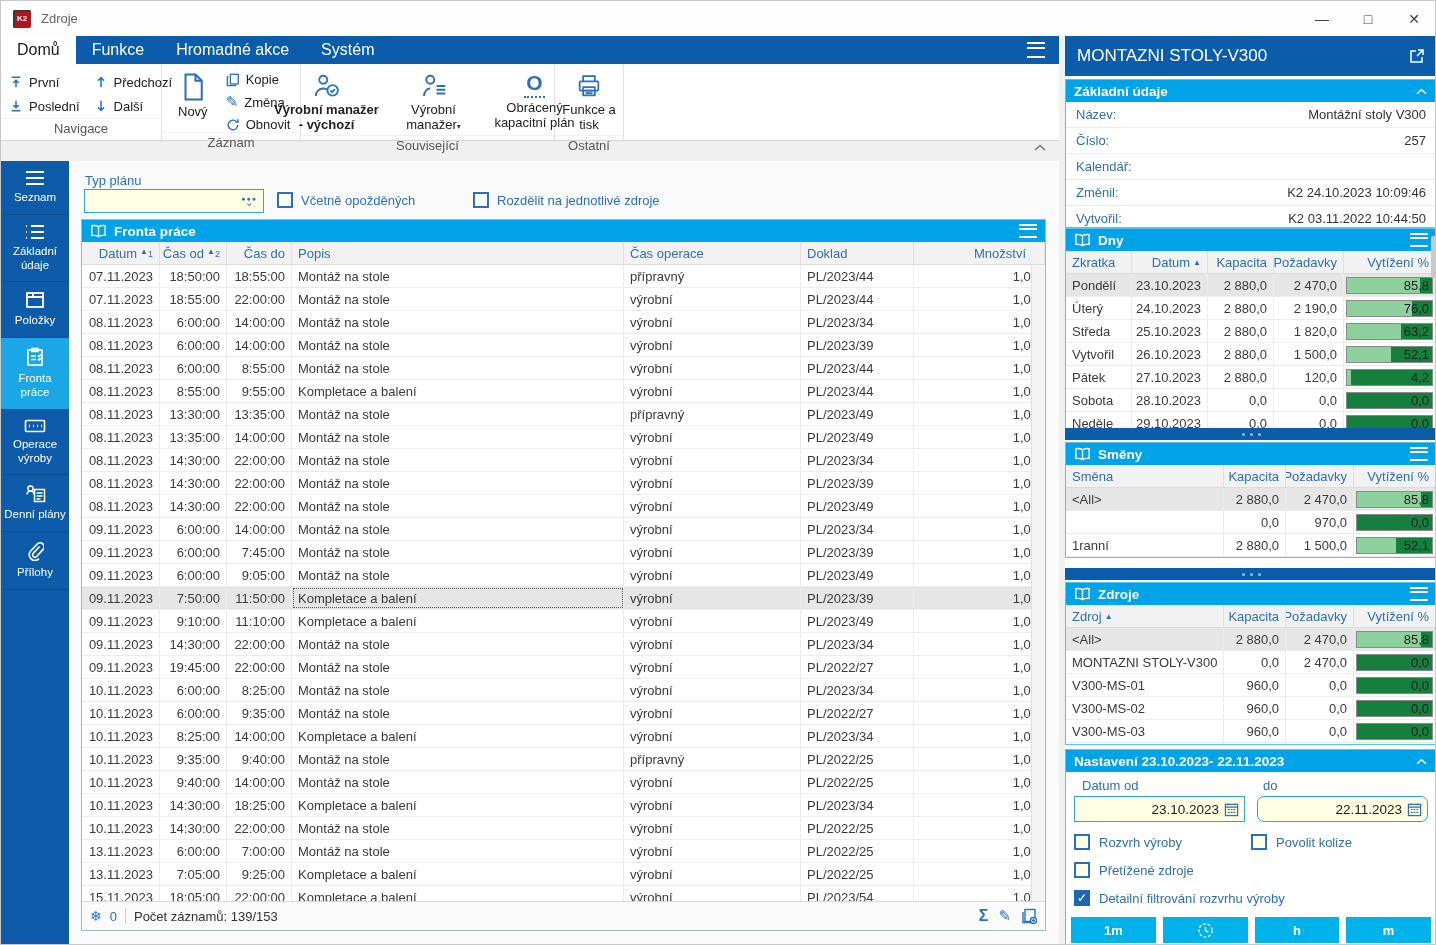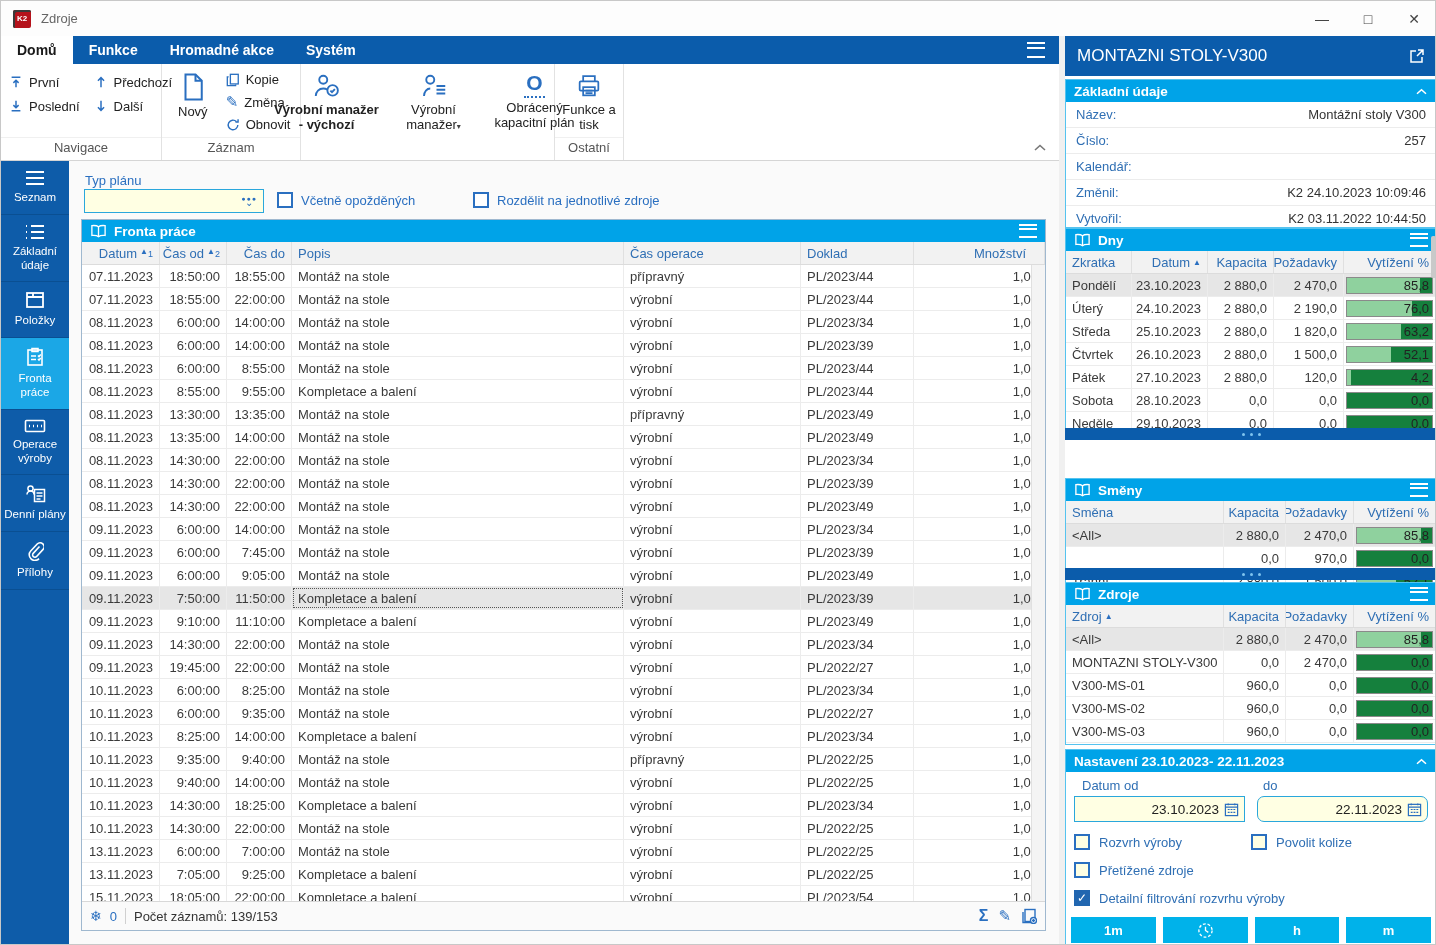--- a/index.html
+++ b/index.html
@@ -5,26 +5,26 @@
   html,body{margin:0;padding:0;background:#e8e8e8;font-family:"Liberation Sans",sans-serif;}
   .window{position:relative;width:1436px;height:945px;background:#f0f0f0;border:1px solid #c8c8c8;box-sizing:border-box;overflow:hidden;}
   
   .titlebar{position:absolute;left:0;top:0;width:1436px;height:35px;background:#fdfdfd;display:flex;align-items:center;}
   .applogo{width:18px;height:18px;margin-left:12px;background:#b5121b;border-radius:2px;color:#fff;font-size:8px;font-weight:bold;display:flex;align-items:center;justify-content:center;box-shadow:2px 2px 0 #3a3a3a inset;}
   .apptitle{margin-left:10px;font-size:13px;color:#666;}
   .wincontrols{margin-left:auto;display:flex;height:100%;}
   .winbtn{width:46px;height:100%;display:flex;align-items:center;justify-content:center;color:#444;font-size:14px;}
   
   .tabstrip{position:absolute;left:0;top:35px;width:1058px;height:28px;background:#0b5cab;display:flex;align-items:flex-end;}
-  .tab{padding:6px 16px 6px 16px;font-size:14px;color:#fff;height:28px;box-sizing:border-box;display:flex;align-items:center;font-weight:bold;}
+  .tab{padding:6px 16px 6px 16px;font-size:16px;color:#fff;height:28px;box-sizing:border-box;display:flex;align-items:center;}
   .tab.active{background:#fff;color:#1a1a1a;}
   .strip-menu{margin-left:auto;margin-right:14px;align-self:center;}
   .hamb{width:18px;height:12px;border-top:2px solid #fff;border-bottom:2px solid #fff;position:relative;}
   .hamb::after{content:"";position:absolute;left:0;top:3px;width:100%;height:2px;background:#fff;}
-  .ribbon{position:absolute;left:0;top:63px;width:1058px;height:97px;background:#fff;border-bottom:1px solid #d5d5d5;box-sizing:border-box;display:flex;}
+  .ribbon{position:absolute;left:0;top:63px;width:1058px;height:77px;background:#fff;border-bottom:1px solid #d5d5d5;box-sizing:border-box;display:flex;}
   .rgroup{position:relative;border-right:1px solid #e2e2e2;display:flex;flex-direction:column;}
   .rgroup .gbody{flex:1;display:flex;padding:6px 8px 0 8px;}
   .glabel{height:22px;text-align:center;font-size:13px;color:#555;line-height:20px;border-top:1px solid #f0f0f0;}
   .navgrid{display:grid;grid-template-rows:24px 24px;grid-auto-flow:column;column-gap:14px;row-gap:0;}
   .smallitem{display:flex;align-items:center;gap:6px;font-size:13px;color:#222;white-space:nowrap;}
   .bigbtn{display:flex;flex-direction:column;align-items:center;justify-content:flex-start;gap:3px;padding:2px 8px;font-size:13px;color:#222;text-align:center;line-height:1.15;}
   .bigbtn .blabel{max-width:120px;}
   .icn{color:#2a6fc0;}
   svg.ic{display:block;}
   .ribbon-collapse{position:absolute;left:1032px;top:138px;color:#777;}
@@ -224,20 +224,21 @@
                 <path d="M14 11h7M14 14h7M14 17h7"></path>
               </svg>
             </span>
           <span class="blabel" style="width:62px;"><span>Výrobní manažer</span><span style="font-size:8px;color:#444;">▾</span></span>
         </div>
         <div class="bigbtn">
           <span style="color:#2a6fc0;font-size:21px;line-height:22px;font-weight:bold;border-bottom:2px dotted #2a6fc0;padding:0 2px 1px 2px;display:inline-block;height:26px;box-sizing:border-box;">O</span>
           <span class="blabel" style="width:100px;">Obrácený kapacitní plán</span>
         </div>
       </div>
+      <div class="glabel">Související</div>
     </div>
 
     <div class="rgroup" style="width:68px;">
       <div class="gbody" style="justify-content:center;">
         <div class="bigbtn">
           <span>
               <svg class="ic" width="28" height="28" viewBox="0 0 24 22" fill="none" stroke="#2a6fc0" stroke-width="1.5">
                 <path d="M7 7V2.5h10V7"></path>
                 <rect x="4" y="7" width="16" height="8" rx="1"></rect>
                 <rect x="7" y="12" width="10" height="7"></rect>
@@ -752,21 +753,21 @@
             <span class="cell c-r">2 880,0</span>
             <span class="cell c-r">1 820,0</span>
             <span class="cell bar-cell">
               <span class="bar">
                 <i style="width: 63.2%;"></i>
                 <b>63,2</b>
               </span>
             </span>
           </div>
           <div class="trow">
-            <span class="cell c-l">Čtvrtek</span>
+            <span class="cell c-l">Vytvořil</span>
             <span class="cell c-r">26.10.2023</span>
             <span class="cell c-r">2 880,0</span>
             <span class="cell c-r">1 500,0</span>
             <span class="cell bar-cell">
               <span class="bar">
                 <i style="width: 52.1%;"></i>
                 <b>52,1</b>
               </span>
             </span>
           </div>
@@ -807,21 +808,21 @@
             </span>
           </div>
         </div>
     </div>
     <div class="splitter" style="top:392px;">
         <s></s>
         <s></s>
         <s></s>
       </div>
 
-    <div class="sect" style="top:406px;height:116px;margin-top:36px;">
+    <div class="sect" style="top:406px;height:116px;">
       <div class="secthead">
         <span>
             <svg class="ic" width="17" height="14" viewBox="0 0 18 14" fill="none" stroke="#fff" stroke-width="1.4">
               <path d="M9 2.5C7.5 1.3 5 1 2 1.3v10.4c3-.3 5.5 0 7 1.3 1.5-1.3 4-1.6 7-1.3V1.3c-3-.3-5.5 0-7 1.2z"></path>
               <path d="M9 2.5v10.5"></path>
             </svg>
           </span>
         <span>Směny</span>
         <span class="hamb2"></span>
       </div>

